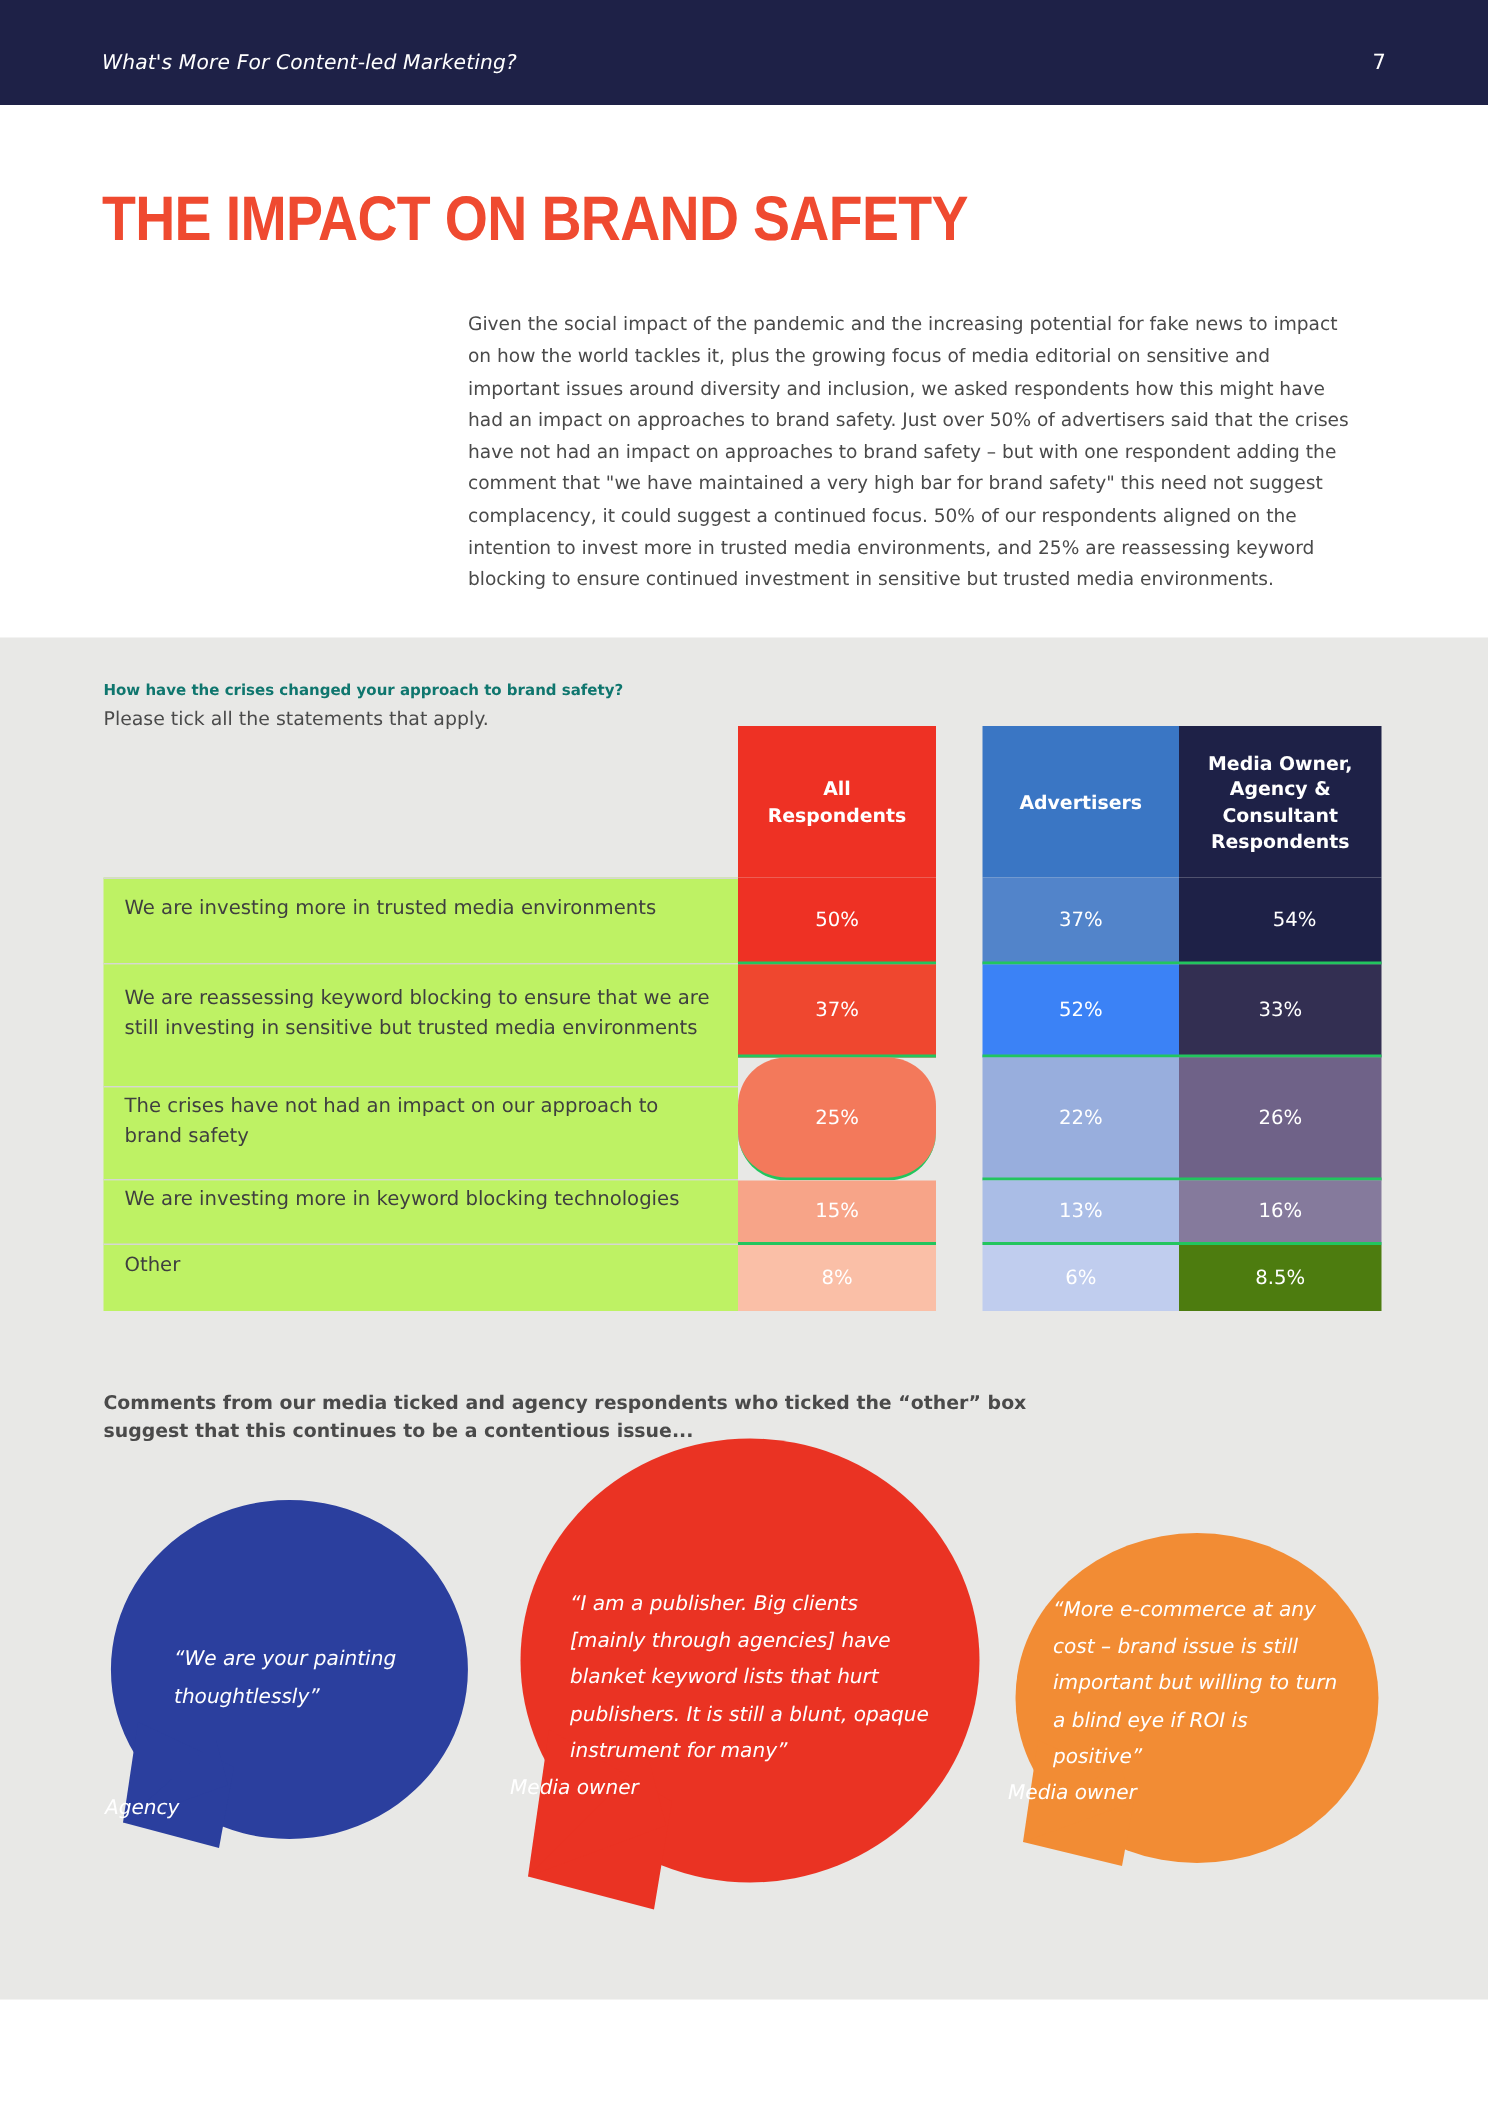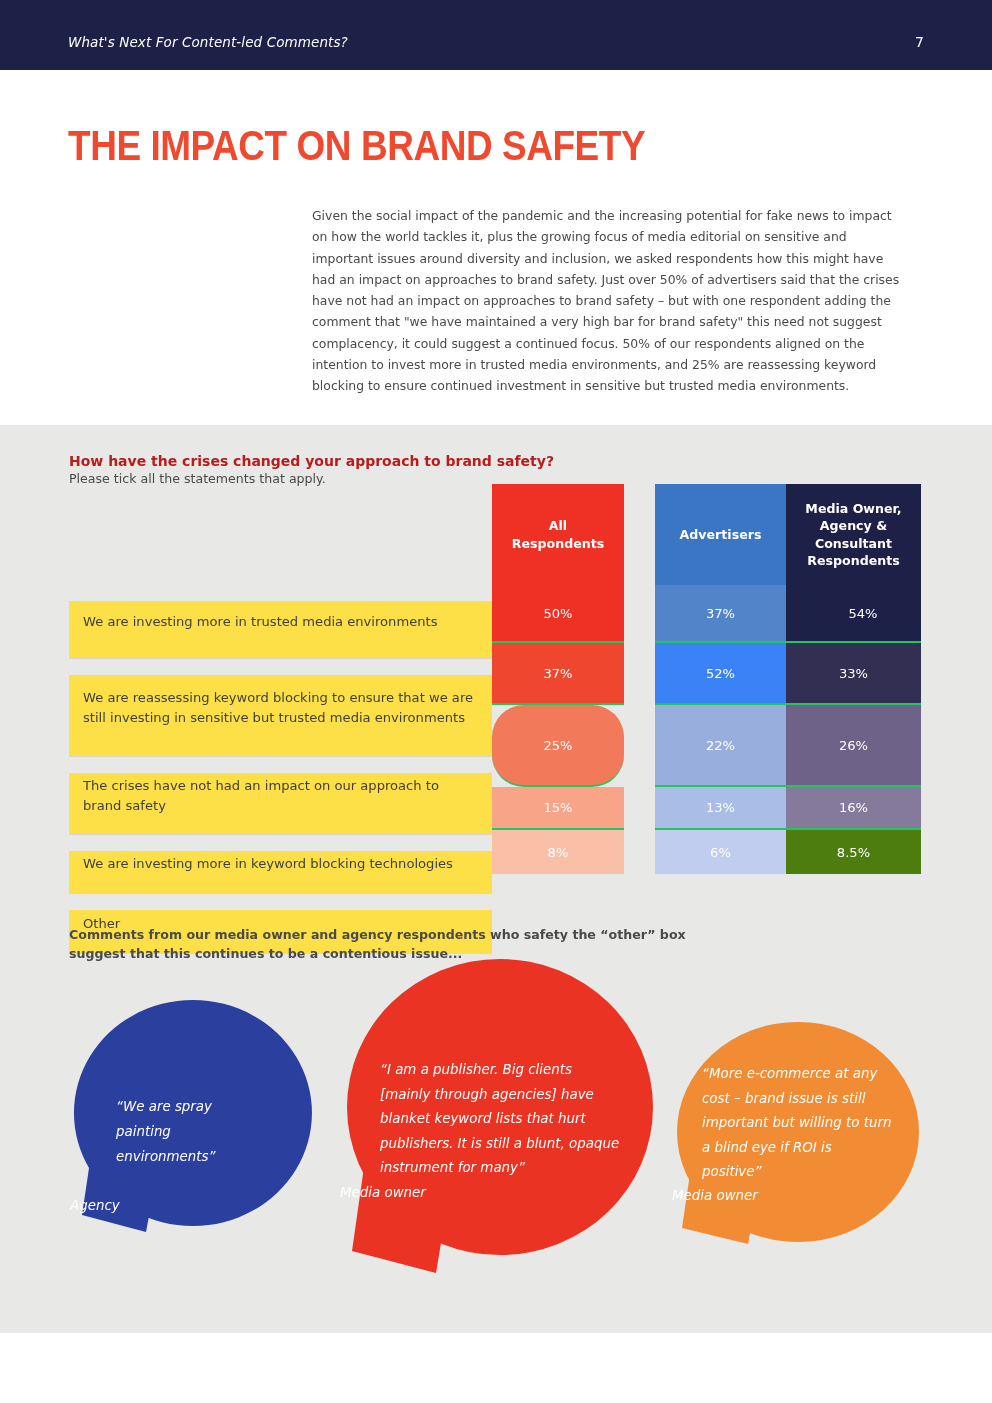--- a/index.html
+++ b/index.html
@@ -76,23 +76,23 @@
   }
 
   
   .question {
     position: absolute;
     left: 69px; top: 452px;
     width: 620px;
   }
   .question-line1 {
     font-family: "DejaVu Sans", sans-serif;
-    font-size: 14px;
+    font-size: 10px;
     font-weight: bold;
-    color: #b91c1c;
+    color: #0f766e;
     line-height: 18px;
   }
   .question-line2 {
     font-family: "DejaVu Sans", sans-serif;
     font-size: 12.6px;
     color: #4a4a4a;
     line-height: 18px;
   }
 
   
@@ -135,24 +135,23 @@
   .cell {
     box-sizing: border-box;
     display: flex;
     align-items: center;
     font-family: "DejaVu Sans", sans-serif;
     font-size: 13.1px;
     color: #3f3f3f;
     border-bottom: 1px solid #d6d6d4;
   }
   .label-cell {
-    background: #fde047;
+    background: #bef264;
     padding: 0 14px 16px 14px;
     line-height: 20px;
-    margin-top: 16px;
   }
   .label-cell:first-child { border-top: 1px solid #d6d6d4; }
   .label-cell:last-child  { border-bottom: none; }
 
   .val-cell {
     justify-content: center;
     color: #ffffff;
     font-size: 13.1px;
     border-bottom: 2px solid #22c55e;
   }
@@ -213,21 +212,21 @@
   .red-quote   { top: 103px; padding: 0 40px; font-size: 13.4px; line-height: 24.5px; }
   .red-attr    { top: 230px; font-size: 13.4px; }
 
   .orng-quote  { top: 42px;  padding: 0 30px; font-size: 13.4px; line-height: 24.5px; }
   .orng-attr   { top: 168px; font-size: 13.4px; }
 </style>
 </head>
 <body>
 
 <div class="topbar">
-  <div class="topbar-title">What's Next For Content-led Comments?</div>
+  <div class="topbar-title">What's More For Content-led Marketing?</div>
   <div class="topbar-page">7</div>
 </div>
 
 <div class="page-title">THE IMPACT ON BRAND SAFETY</div>
 
 <div class="intro">Given the social impact of the pandemic and the increasing potential for fake news to impact on how the world tackles it, plus the growing focus of media editorial on sensitive and important issues around diversity and inclusion, we asked respondents how this might have had an impact on approaches to brand safety.  Just over 50% of advertisers said that the crises have not had an impact on approaches to brand safety – but with one respondent adding the comment that "we have maintained a very high bar for brand safety" this need not suggest complacency, it could suggest a continued focus.  50% of our respondents aligned on the intention to invest more in trusted media environments, and 25% are reassessing keyword blocking to ensure continued investment in sensitive but trusted media environments.</div>
 
 <div class="grey-band"></div>
 
 <div class="question">
@@ -284,33 +283,33 @@
   <div class="col-media body-stack">
     <div class="cell val-cell h1" style="background: rgb(30, 33, 71); padding-left: 19px;">54%</div>
     <div class="cell val-cell h2" style="background: rgb(51, 47, 82);">33%</div>
     <div class="cell val-cell h3" style="background: rgb(111, 98, 136);">26%</div>
     <div class="cell val-cell h4" style="background: rgb(133, 122, 156);">16%</div>
     <div class="cell val-cell h5" style="background: #4d7c0f;">8.5%</div>
   </div>
 </div>
 
 <div class="comments-heading">
-  <div>Comments from our media owner and agency respondents who safety the “other” box</div>
+  <div>Comments from our media ticked and agency respondents who ticked the “other” box</div>
   <div>suggest that this continues to be a contentious issue...</div>
 </div>
 
 <div class="bubbles">
 
   <div class="bubble bubble-blue">
     <svg width="246" height="265" viewBox="0 0 246 265">
       <path id="blue-shape" d="M123 0 A119 113 0 1 1 122.9 0 Z" fill="#2b3f9e"></path>
       <path d="M22 148 L86 178 L76 232 L12 215 Z" fill="#2b3f9e"></path>
       <path d="M12 215 L82 190 L74 160 Z" fill="#2b3f9e"></path>
     </svg>
-    <div class="bubble-text blue-quote">“We are spray painting environments”</div>
+    <div class="bubble-text blue-quote">“We are your painting thoughtlessly”</div>
     <div class="bubble-text blue-attr">Agency</div>
   </div>
 
   <div class="bubble bubble-red">
     <svg width="320" height="340" viewBox="0 0 320 340">
       <ellipse cx="160" cy="152" rx="153" ry="148" fill="#ea3323"></ellipse>
       <path d="M26 198 L108 246 L96 318 L12 296 Z" fill="#ea3323"></path>
       <path d="M12 296 L104 262 L92 216 Z" fill="#ea3323"></path>
     </svg>
     <div class="bubble-text red-quote">“I am a publisher. Big clients [mainly through agencies] have blanket keyword lists that hurt publishers. It is still a blunt, opaque instrument for many”</div>

